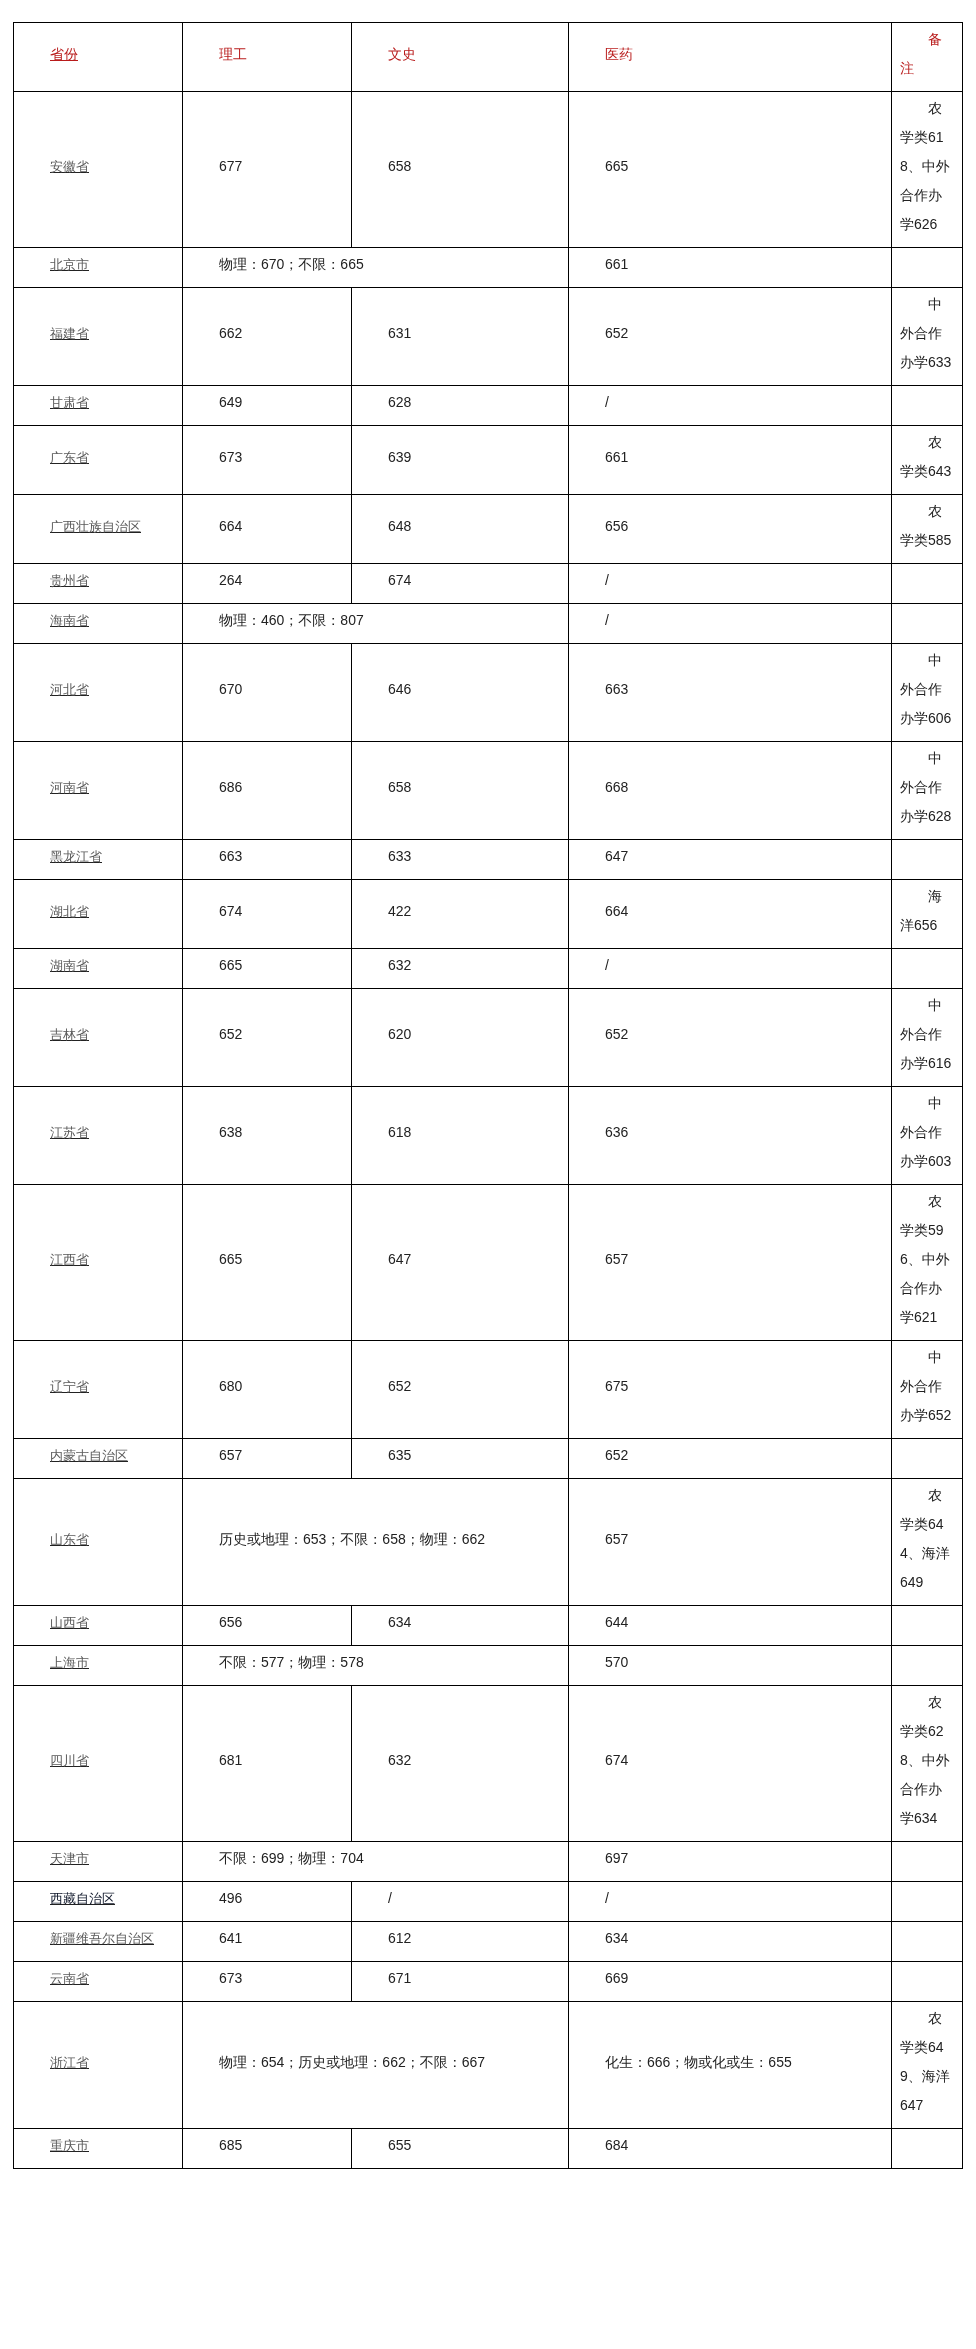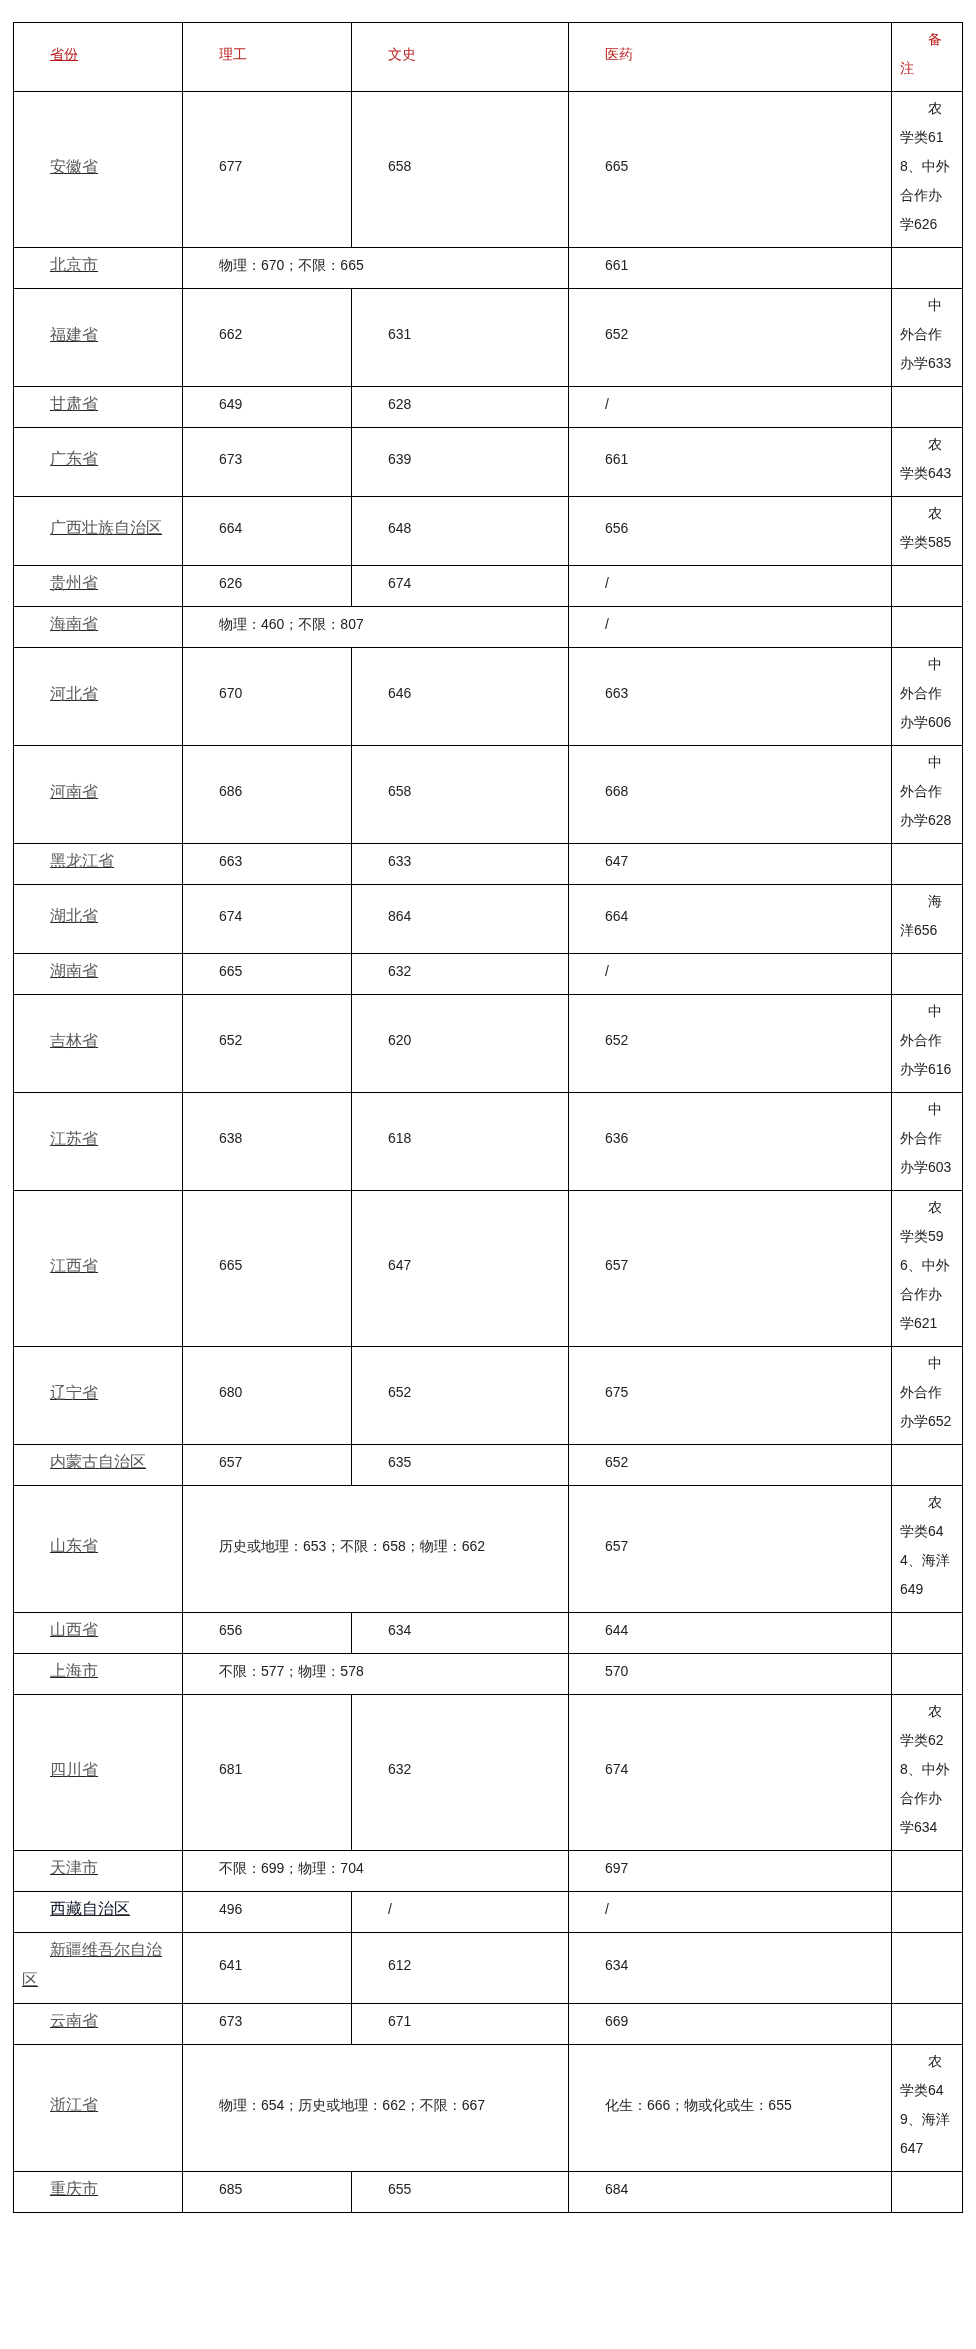--- a/index.html
+++ b/index.html
@@ -26,21 +26,21 @@
       color: #222222;
       vertical-align: middle;
       text-align: left;
       text-indent: 28px;
       word-break: break-all;
       line-break: strict;
     }
     table.scores td.c-prov { padding-right: 10px; text-decoration: underline; }
     table.scores tr.head td { color: #b91c1c; }
     .prov {
-      font-size: 16px;
+      font-size: 13px;
       color: #5a5a5a;
     }
     .prov.dark { color: #0f172a; }
   </style>
 </head>
 <body>
 
 <table class="scores">
   <colgroup>
     <col style="width:169px">
@@ -100,21 +100,21 @@
     <tr>
       <td class="c-prov"><span class="prov">广西壮族自治区</span></td>
       <td>664</td>
       <td>648</td>
       <td>656</td>
       <td>农学类585</td>
     </tr>
 
     <tr>
       <td class="c-prov"><span class="prov">贵州省</span></td>
-      <td>626</td>
+      <td>264</td>
       <td>674</td>
       <td>/</td>
       <td></td>
     </tr>
 
     <tr>
       <td class="c-prov"><span class="prov">海南省</span></td>
       <td colspan="2">物理：460；不限：807</td>
       <td>/</td>
       <td></td>
@@ -140,21 +140,21 @@
       <td class="c-prov"><span class="prov">黑龙江省</span></td>
       <td>663</td>
       <td>633</td>
       <td>647</td>
       <td></td>
     </tr>
 
     <tr>
       <td class="c-prov"><span class="prov">湖北省</span></td>
       <td>674</td>
-      <td>864</td>
+      <td>422</td>
       <td>664</td>
       <td>海洋656</td>
     </tr>
 
     <tr>
       <td class="c-prov"><span class="prov">湖南省</span></td>
       <td>665</td>
       <td>632</td>
       <td>/</td>
       <td></td>

